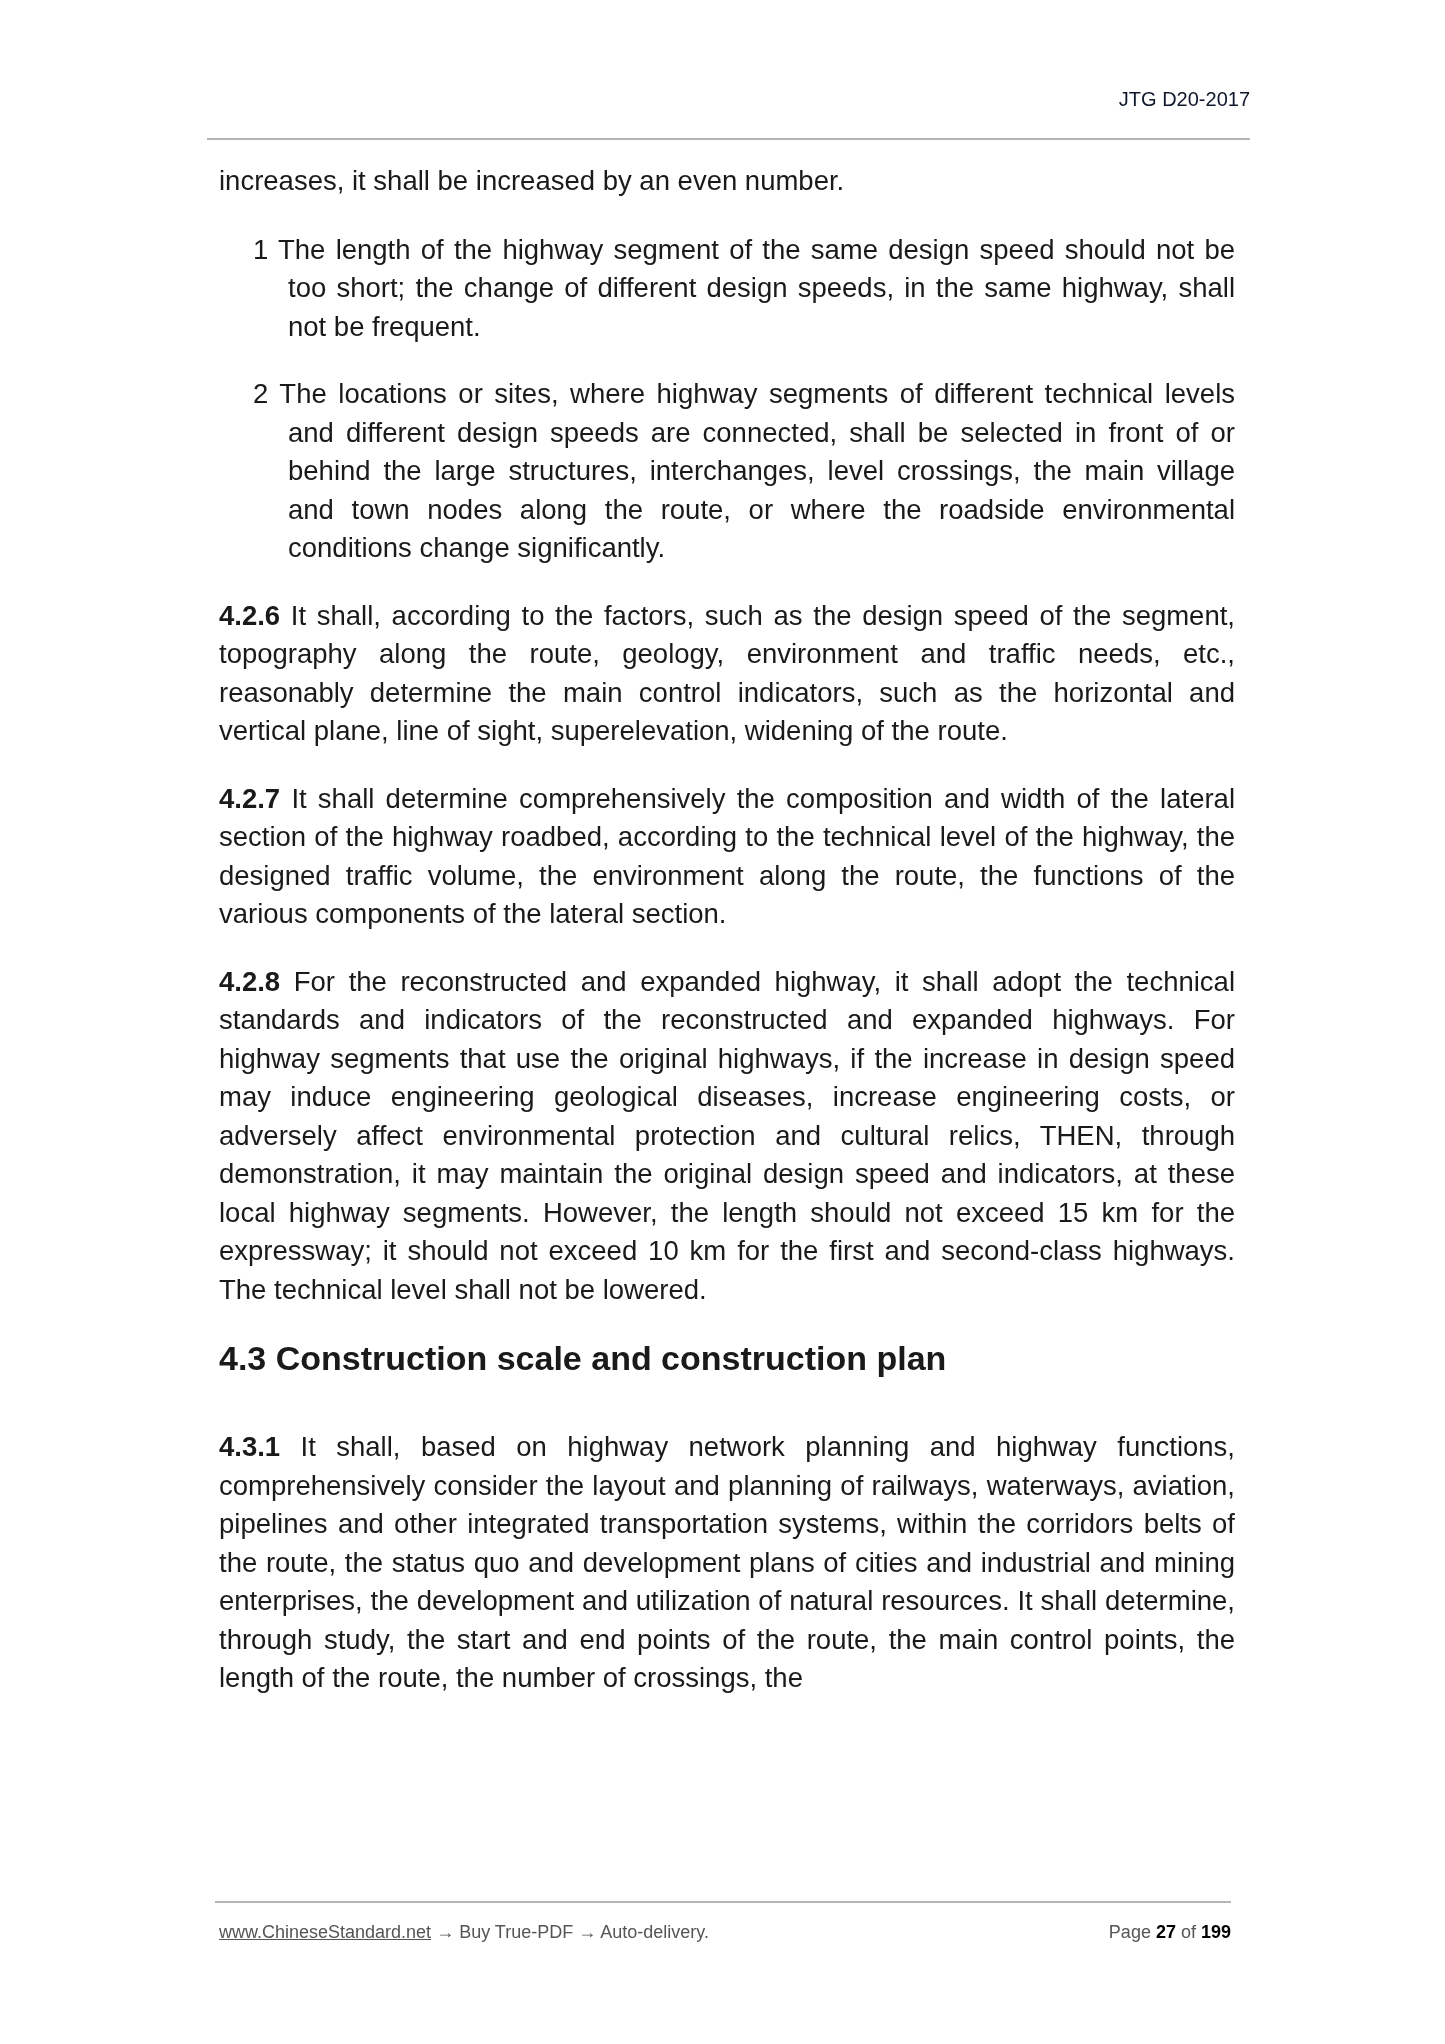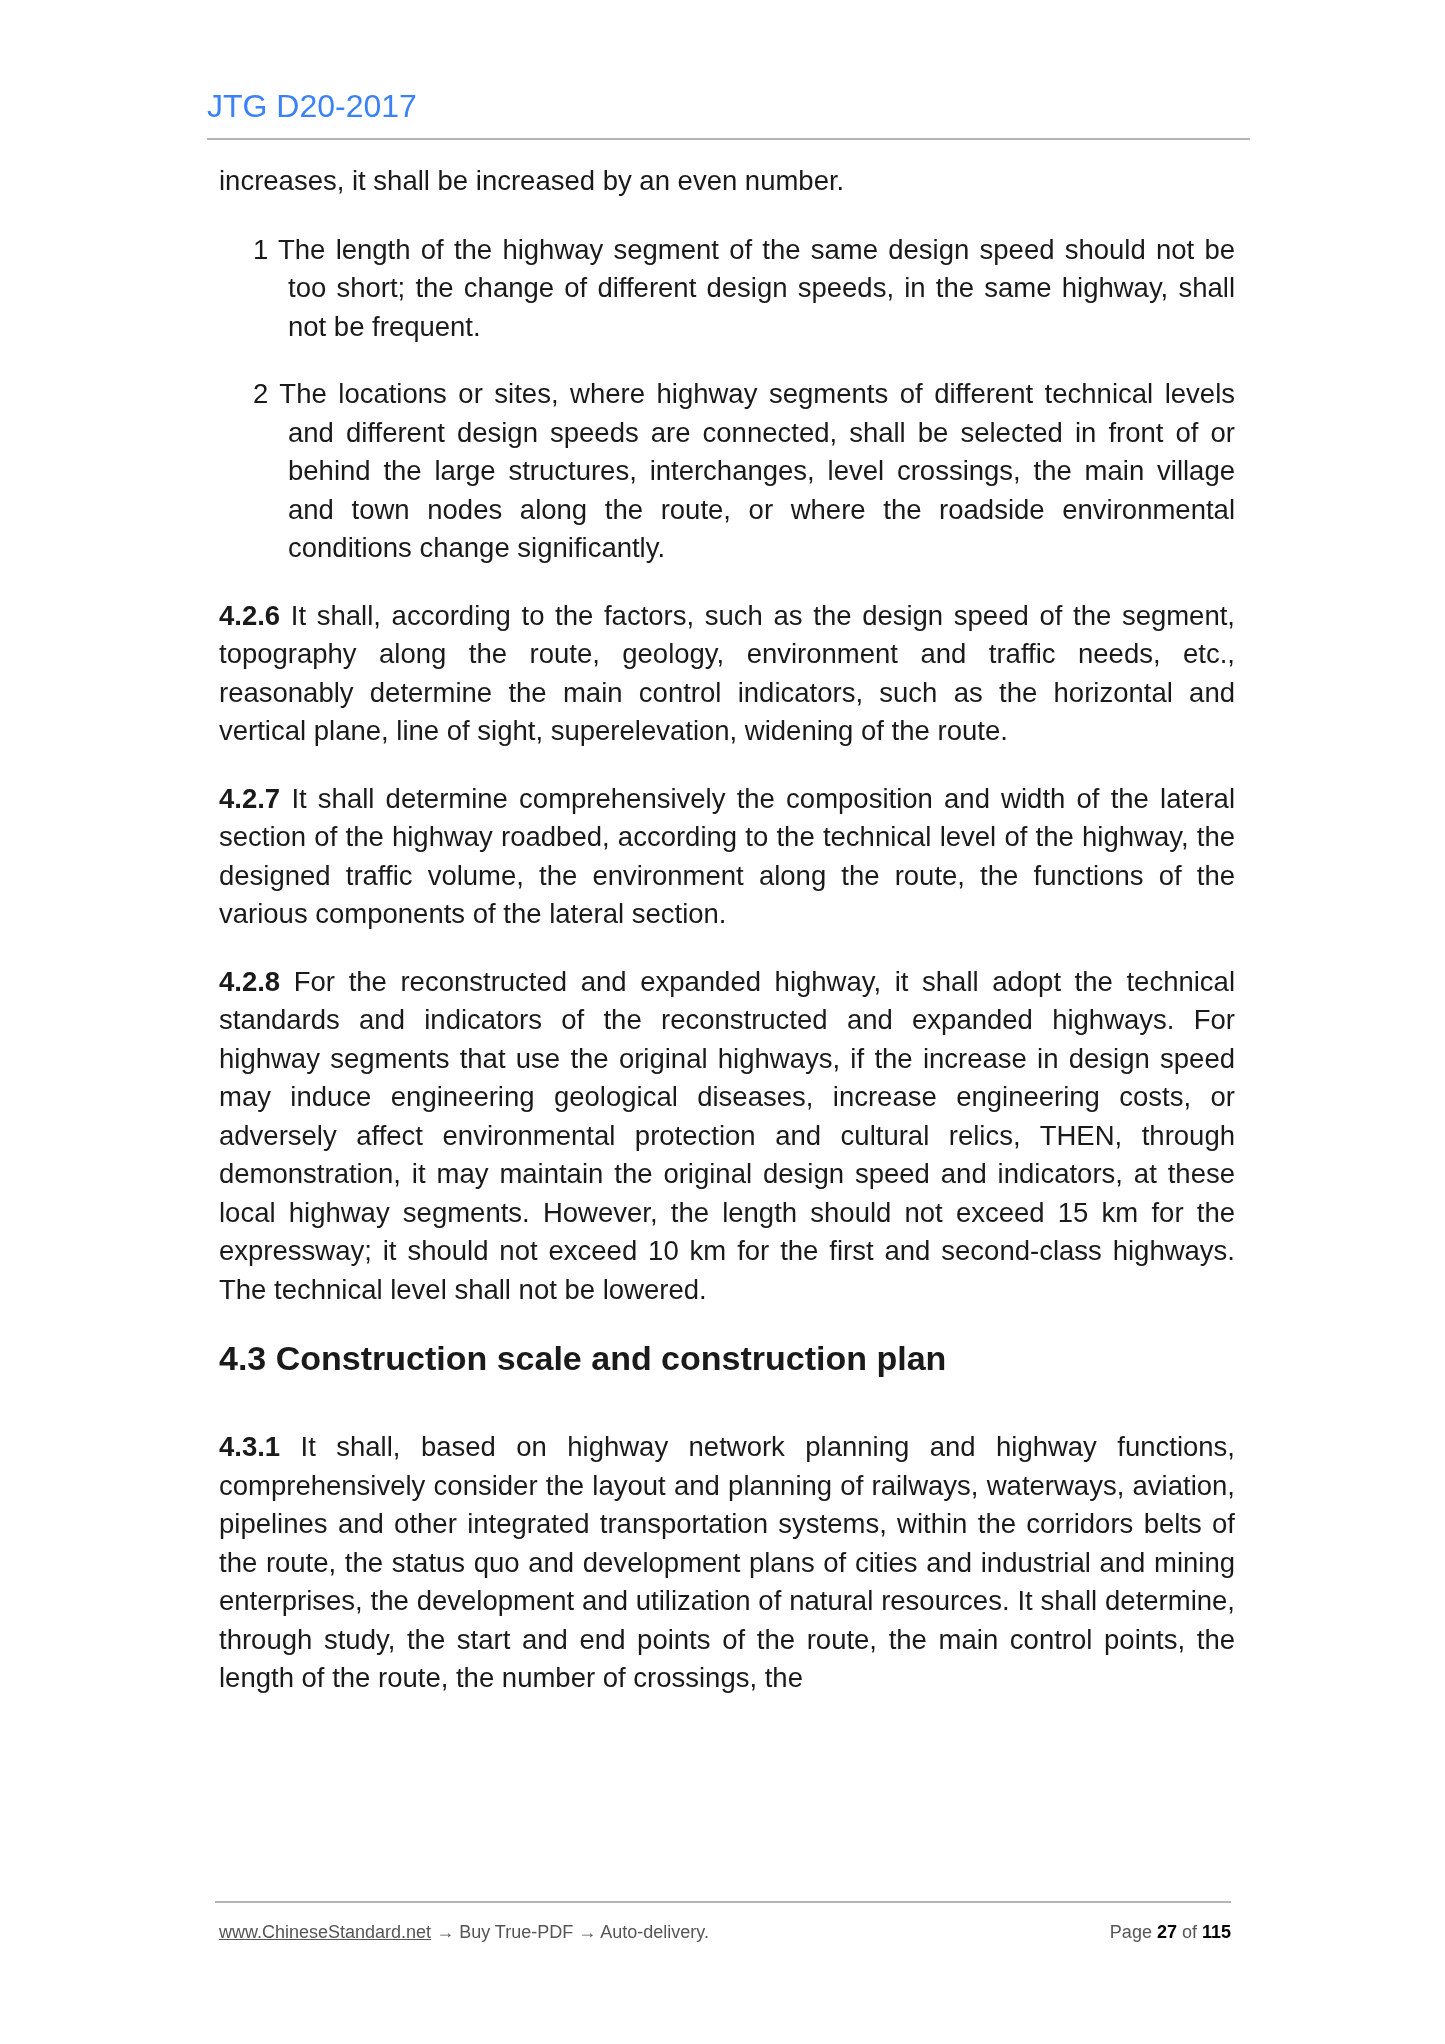--- a/index.html
+++ b/index.html
@@ -13,23 +13,23 @@
       position: relative;
       overflow: hidden;
       font-family: "Liberation Sans", sans-serif;
       color: #1a1a1a;
     }
     .page-header {
       position: absolute;
       left: 207px;
       top: 88px;
       width: 1043px;
-      text-align: left;
-      font-size: 32px;
-      color: #3b82f6;
+      text-align: right;
+      font-size: 20px;
+      color: #0f172a;
     }
     .header-rule {
       position: absolute;
       left: 207px;
       top: 138px;
       width: 1043px;
       height: 2px;
       background: #b5b5b5;
     }
     .content {
@@ -108,14 +108,14 @@
   <p><span class="clause-num">4.2.8</span><span> For the reconstructed and expanded highway, it shall adopt the technical standards and indicators of the reconstructed and expanded highways. For highway segments that use the original highways, if the increase in design speed may induce engineering geological diseases, increase engineering costs, or adversely affect environmental protection and cultural relics, THEN, through demonstration, it may maintain the original design speed and indicators, at these local highway segments. However, the length should not exceed 15 km for the expressway; it should not exceed 10 km for the first and second-class highways. The technical level shall not be lowered.</span></p>
 
   <h2 class="section-heading">4.3 Construction scale and construction plan</h2>
 
   <p><span class="clause-num">4.3.1</span><span> It shall, based on highway network planning and highway functions, comprehensively consider the layout and planning of railways, waterways, aviation, pipelines and other integrated transportation systems, within the corridors belts of the route, the status quo and development plans of cities and industrial and mining enterprises, the development and utilization of natural resources. It shall determine, through study, the start and end points of the route, the main control points, the length of the route, the number of crossings, the</span></p>
 </div>
 
 <div class="footer-rule"></div>
 <div class="footer">
   <span><a>www.ChineseStandard.net</a><span> → Buy True-PDF → Auto-delivery.</span></span>
-  <span class="page-num"><span>Page </span><b>27</b><span> of </span><b>115</b></span>
+  <span class="page-num"><span>Page </span><b>27</b><span> of </span><b>199</b></span>
 </div>
 
 </body></html>

